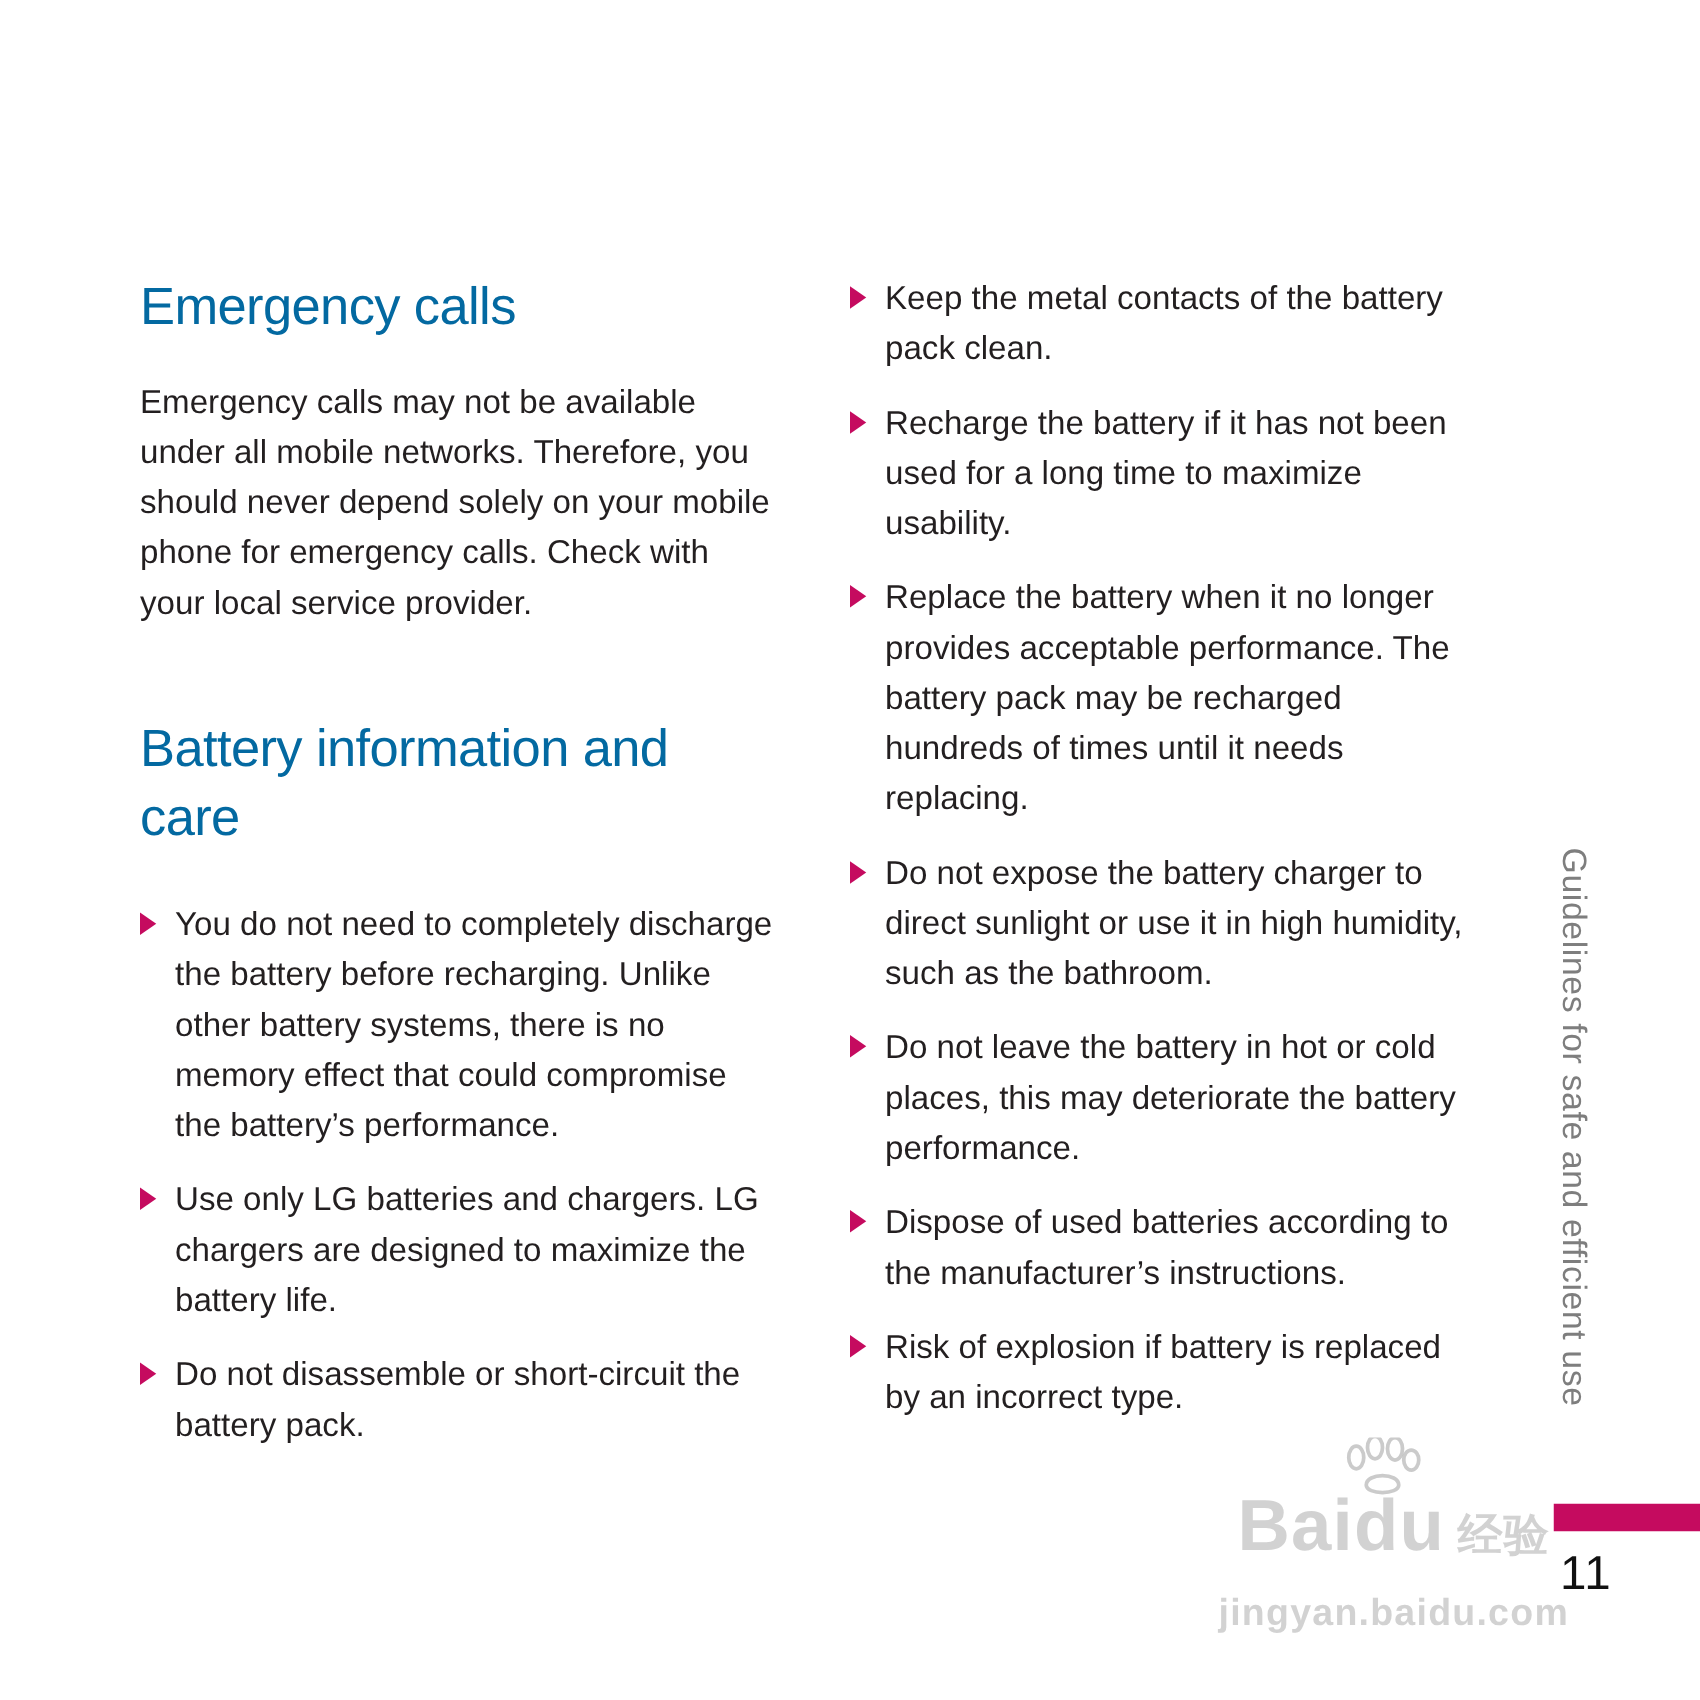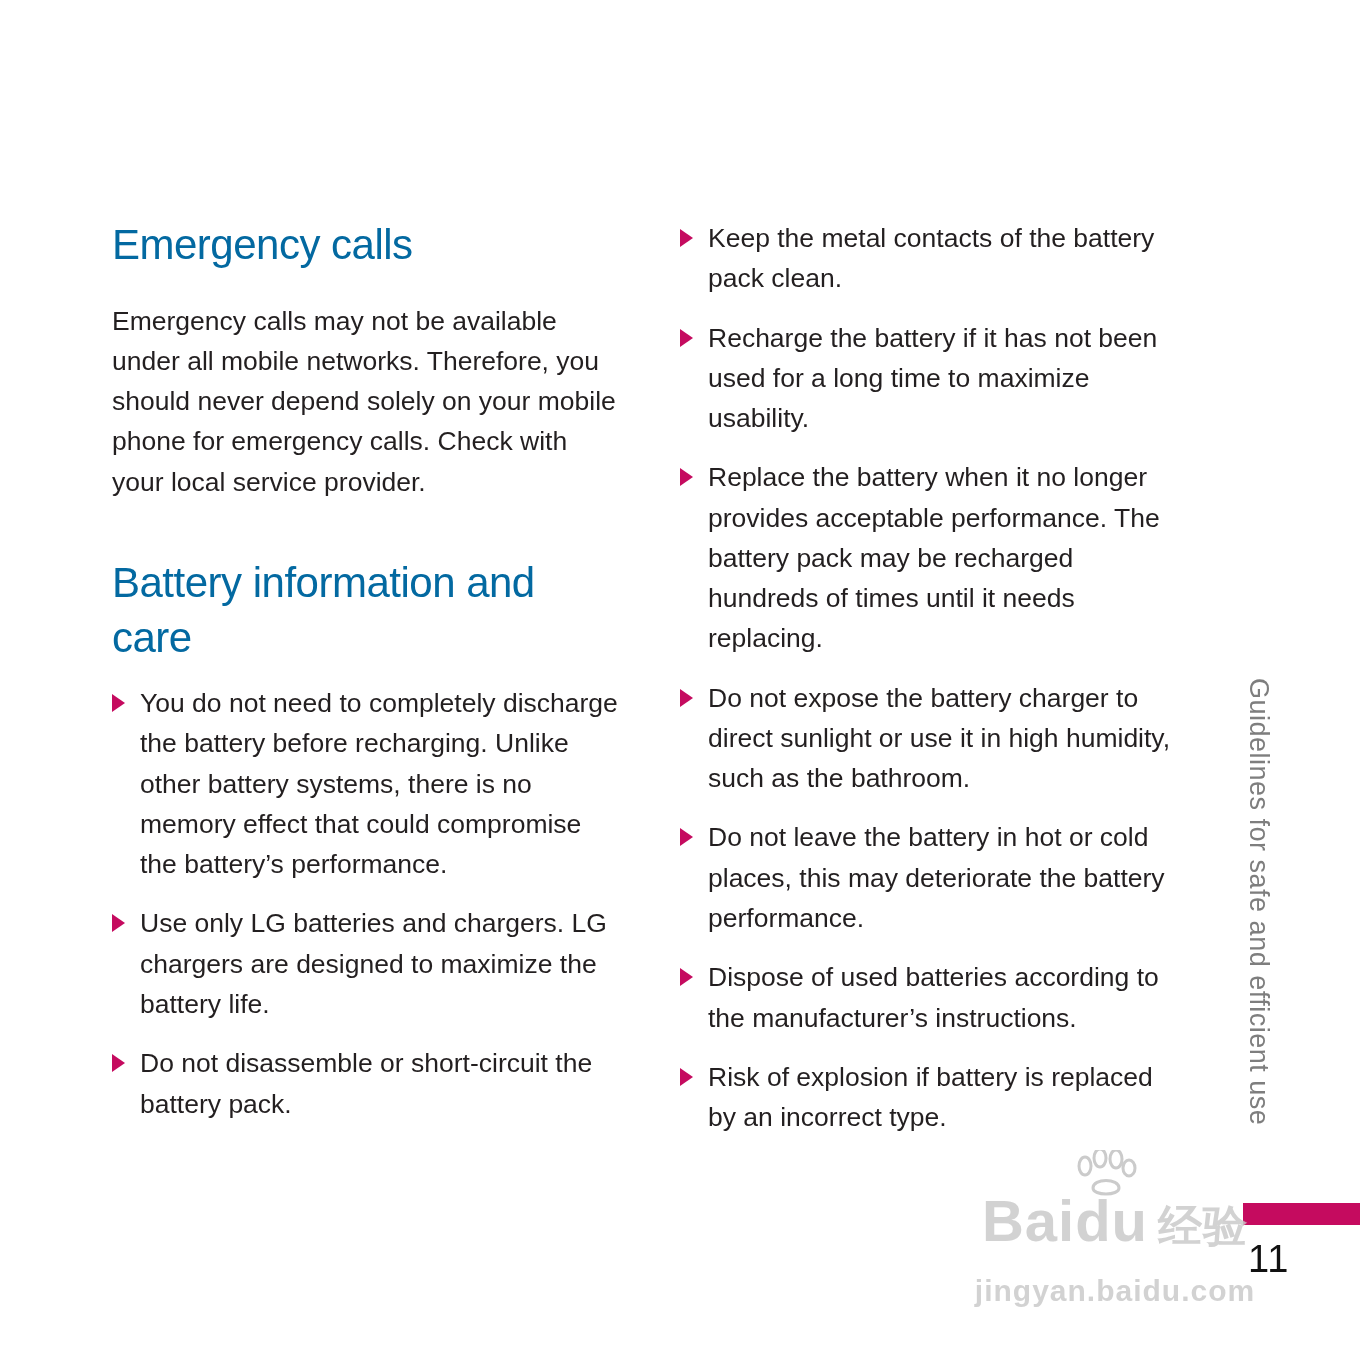--- a/index.html
+++ b/index.html
@@ -32,25 +32,25 @@
     color: #0369a1;
     letter-spacing: -0.5px;
   }
   .body-text {
     margin-top: 28px;
     font-size: 26.5px;
     line-height: 1.52;
     color: #231f20;
   }
   .section-gap {
-    margin-top: 54px;
+    margin-top: 70px;
   }
   .bullet-list {
     list-style: none;
-    margin-top: 18px;
+    margin-top: 38px;
   }
   .col-right .bullet-list {
     margin-top: 0;
   }
   .bullet-item {
     display: flex;
     align-items: flex-start;
     margin-bottom: 19px;
     justify-content: space-between;
   }
@@ -113,21 +113,21 @@
     opacity: 0.85;
   }
   .wm-brand-row {
     font-size: 58px;
     font-weight: bold;
     line-height: 1.0;
     letter-spacing: 1px;
     text-shadow: 0 0 1px rgba(255,255,255,0.7);
     white-space: nowrap;
   }
-  .wm-cn { font-size: 44px; margin-left: 10px; }
+  .wm-cn { font-size: 36px; margin-left: 10px; }
   .wm-url {
     margin-top: 24px;
     font-size: 30px;
     font-weight: bold;
     letter-spacing: 1px;
   }
 </style>
 </head>
 <body>
 

